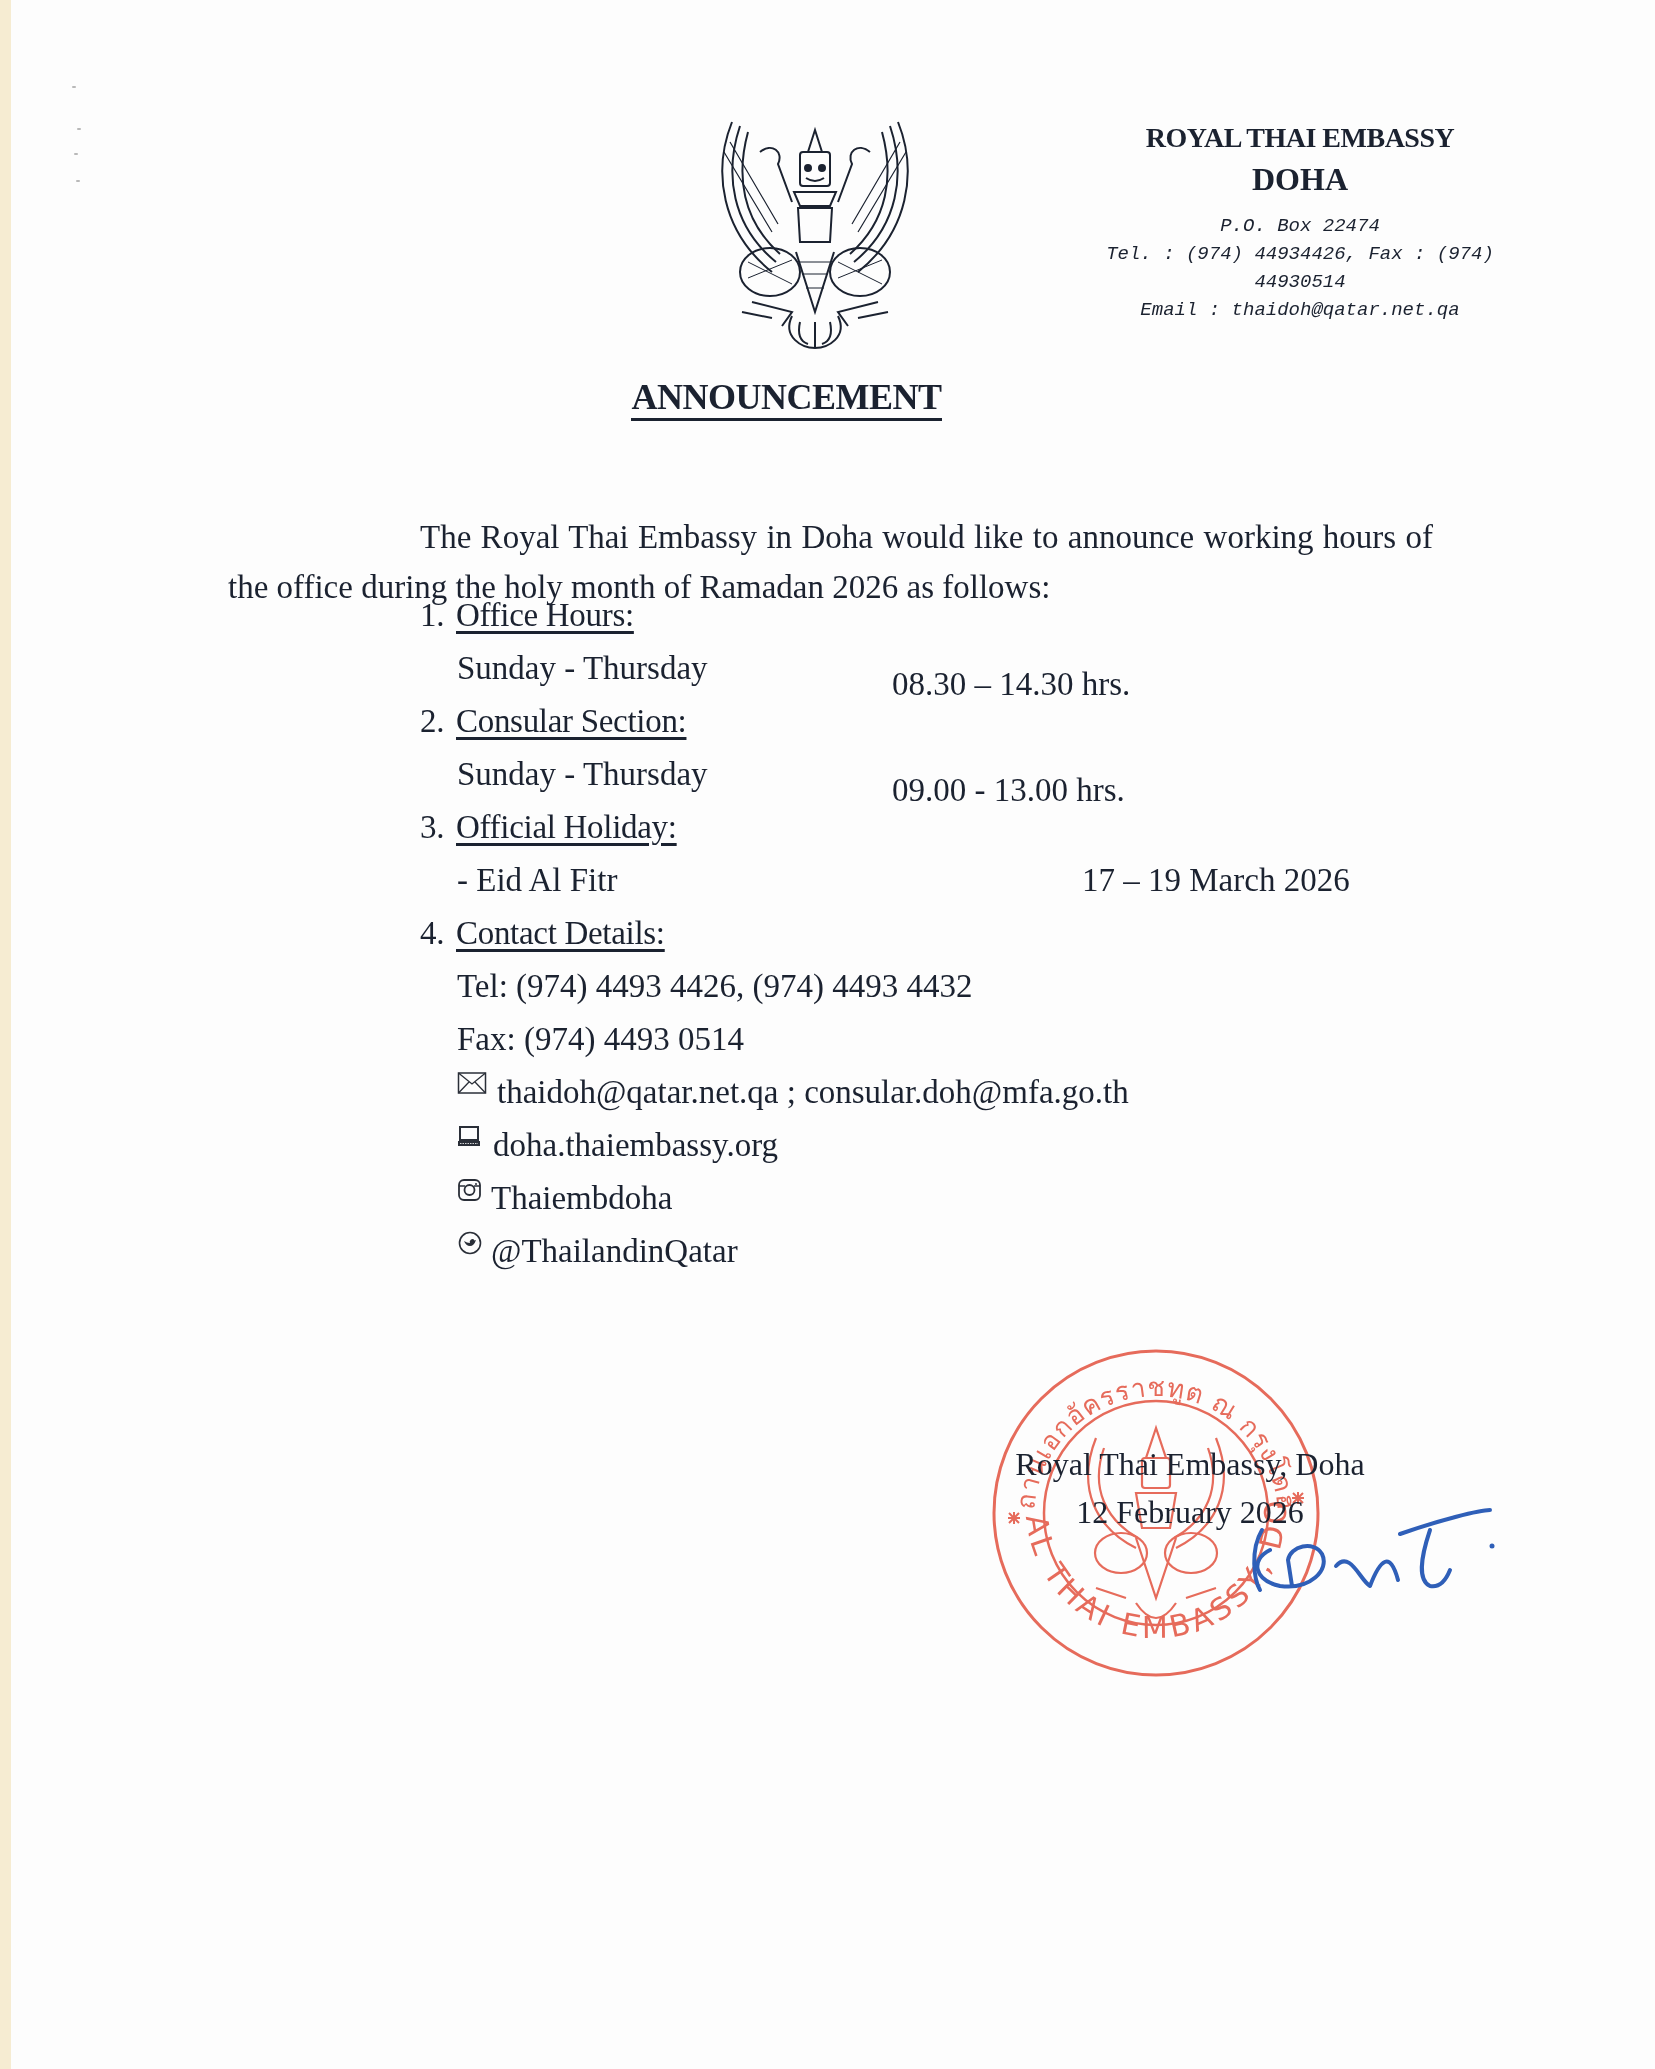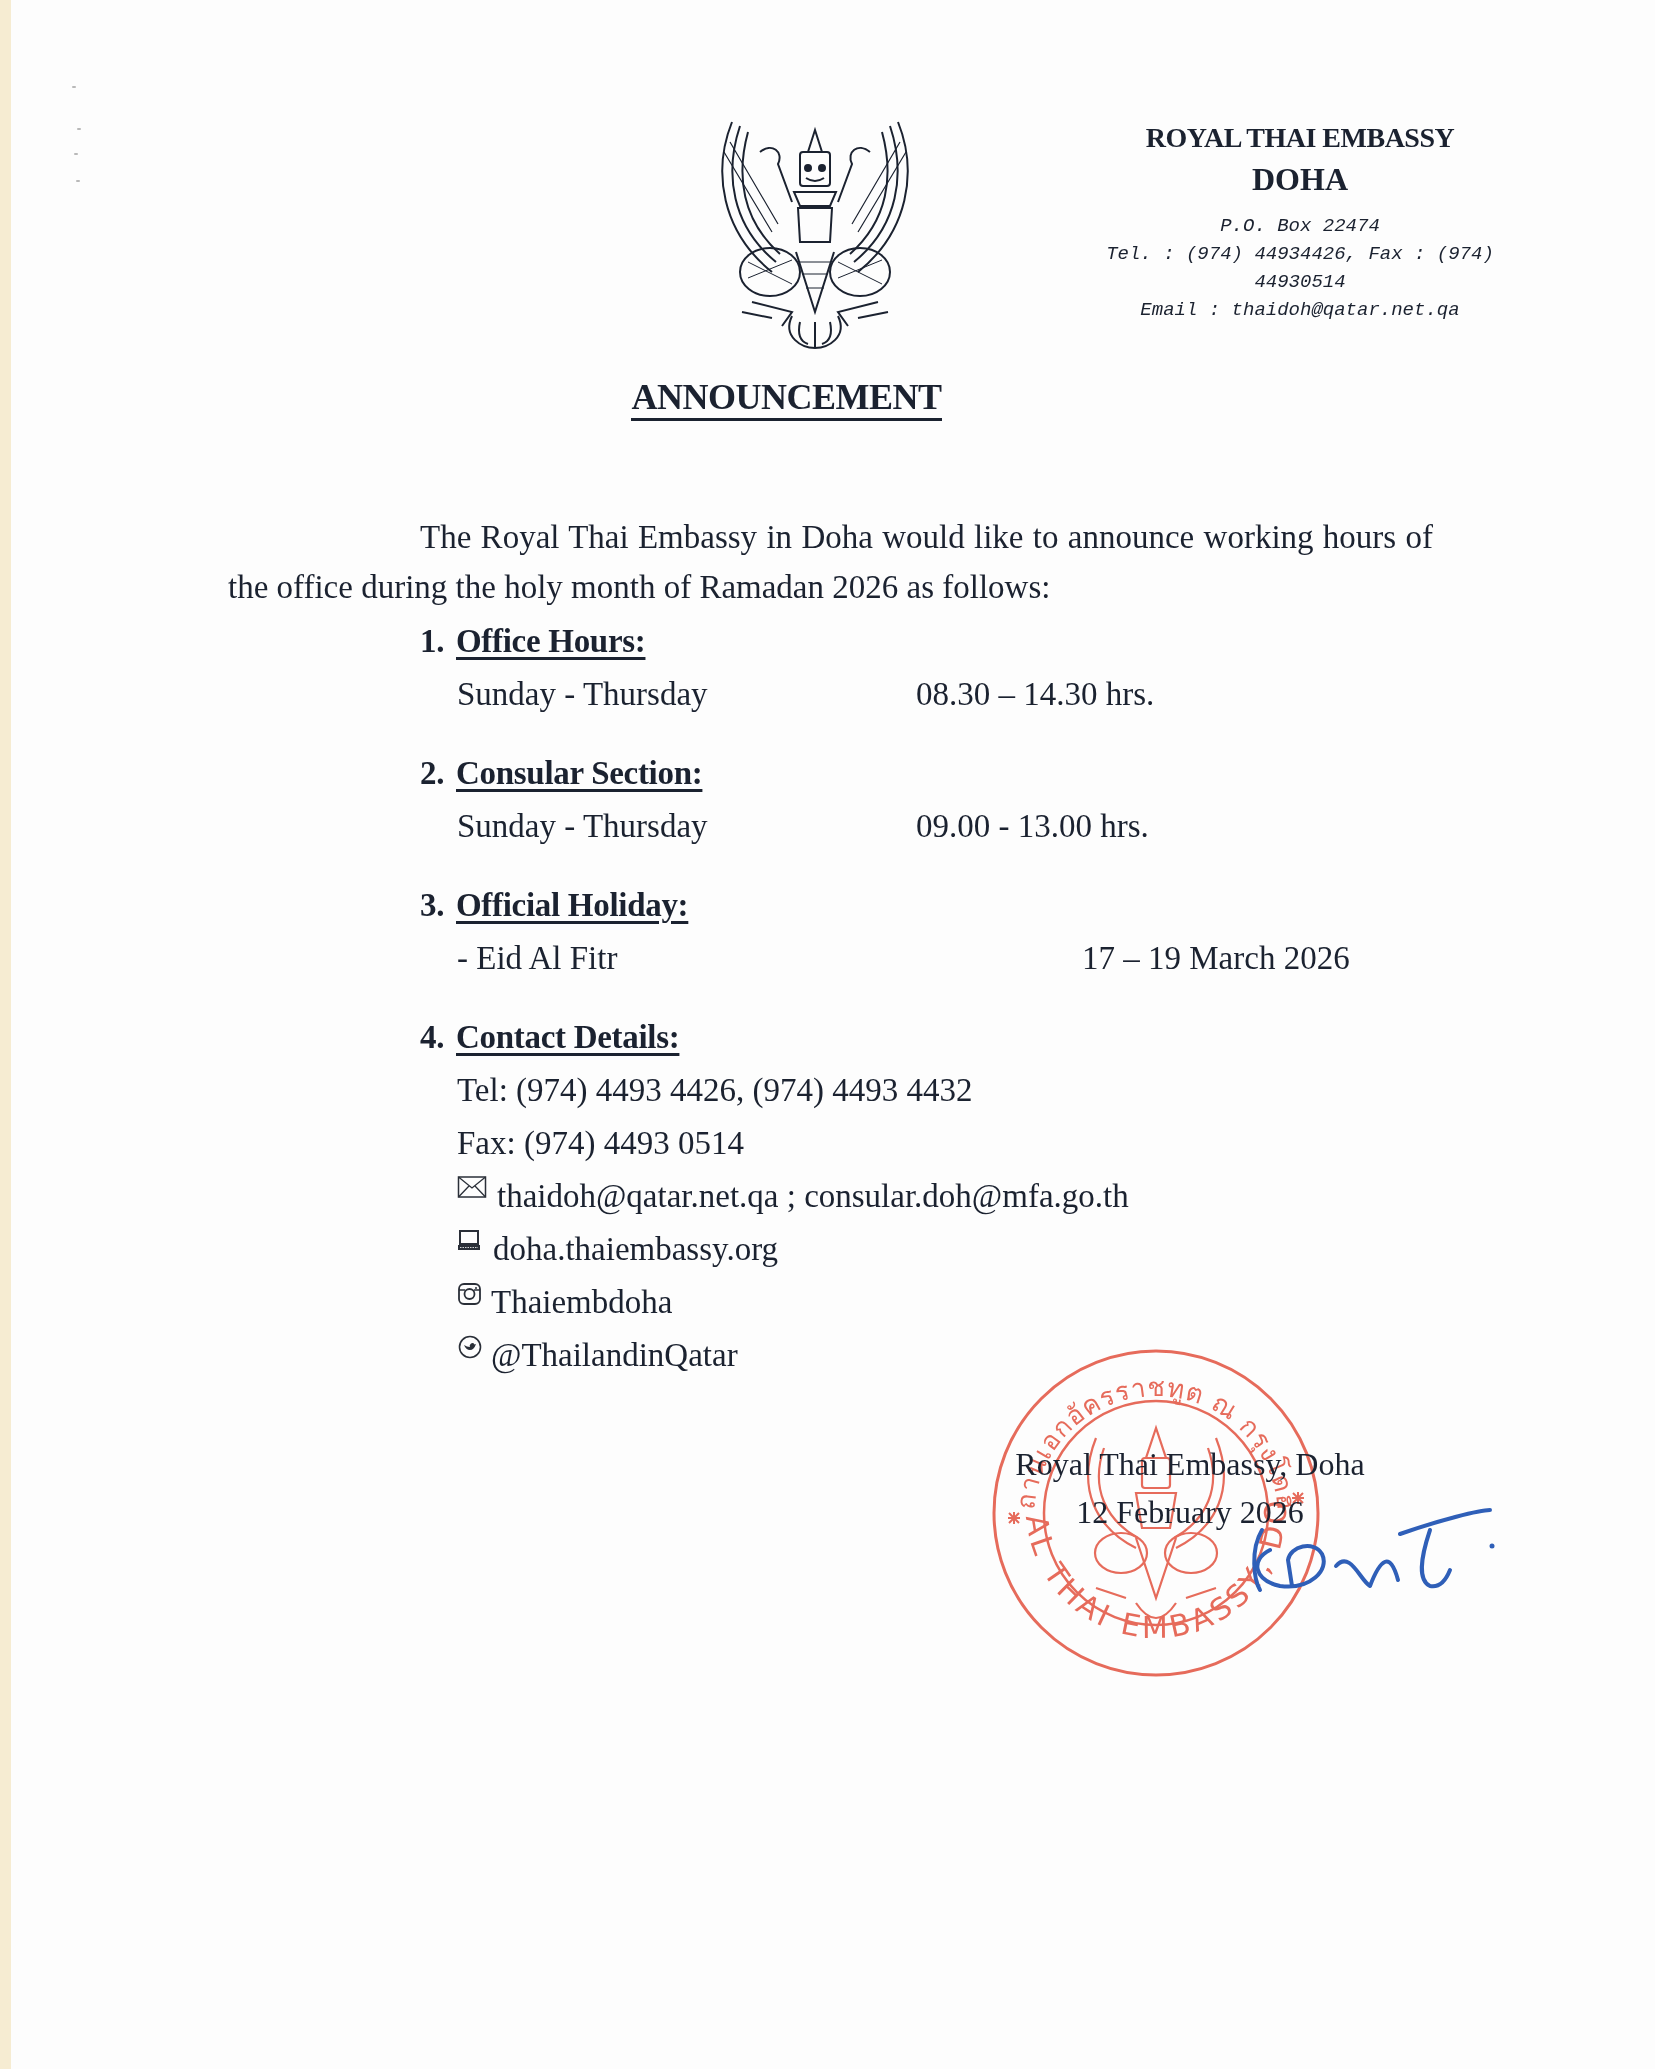--- a/index.html
+++ b/index.html
@@ -36,25 +36,25 @@
   
   .intro {
     position: absolute; left: 228px; top: 512px; width: 1205px;
     font-size: 33px; line-height: 50px; text-align: justify; text-align-last: left;
     text-indent: 192px;
   }
 
   
   .list { position: absolute; left: 420px; top: 590px; width: 1060px; }
   .row { position: relative; height: 53px; font-size: 33px; line-height: 50px; white-space: nowrap; }
-  .item-heading { font-weight: bold; letter-spacing: -0.3px; margin-top: 26px; }
+  .item-heading { font-weight: normal; letter-spacing: -0.3px; }
   .item-heading .num { display: inline-block; width: 36px; }
   .item-heading .title { text-decoration: underline; text-decoration-thickness: 3px; text-underline-offset: 5px; }
   .sub { position: absolute; left: 37px; top: 0; }
-  .col2 { position: absolute; left: 472px; top: 0; margin-left: 24px; }
+  .col2 { position: absolute; left: 472px; top: 16px; }
   .col3 { position: absolute; left: 662px; top: 0; }
   .contact-line { position: absolute; left: 37px; top: 0; display: flex; align-items: flex-start; }
   .icon { display: inline-block; width: 30px; height: 28px; margin-right: 10px; position: relative; top: 2px; }
   .icon svg { width: 100%; height: 100%; display: block; }
 
   
   .stamp { position: absolute; left: 986px; top: 1348px; width: 340px; height: 330px; opacity: 0.85; }
   .signoff {
     position: absolute; left: 980px; top: 1440px; width: 420px; text-align: center;
     font-size: 32px; line-height: 48px;

